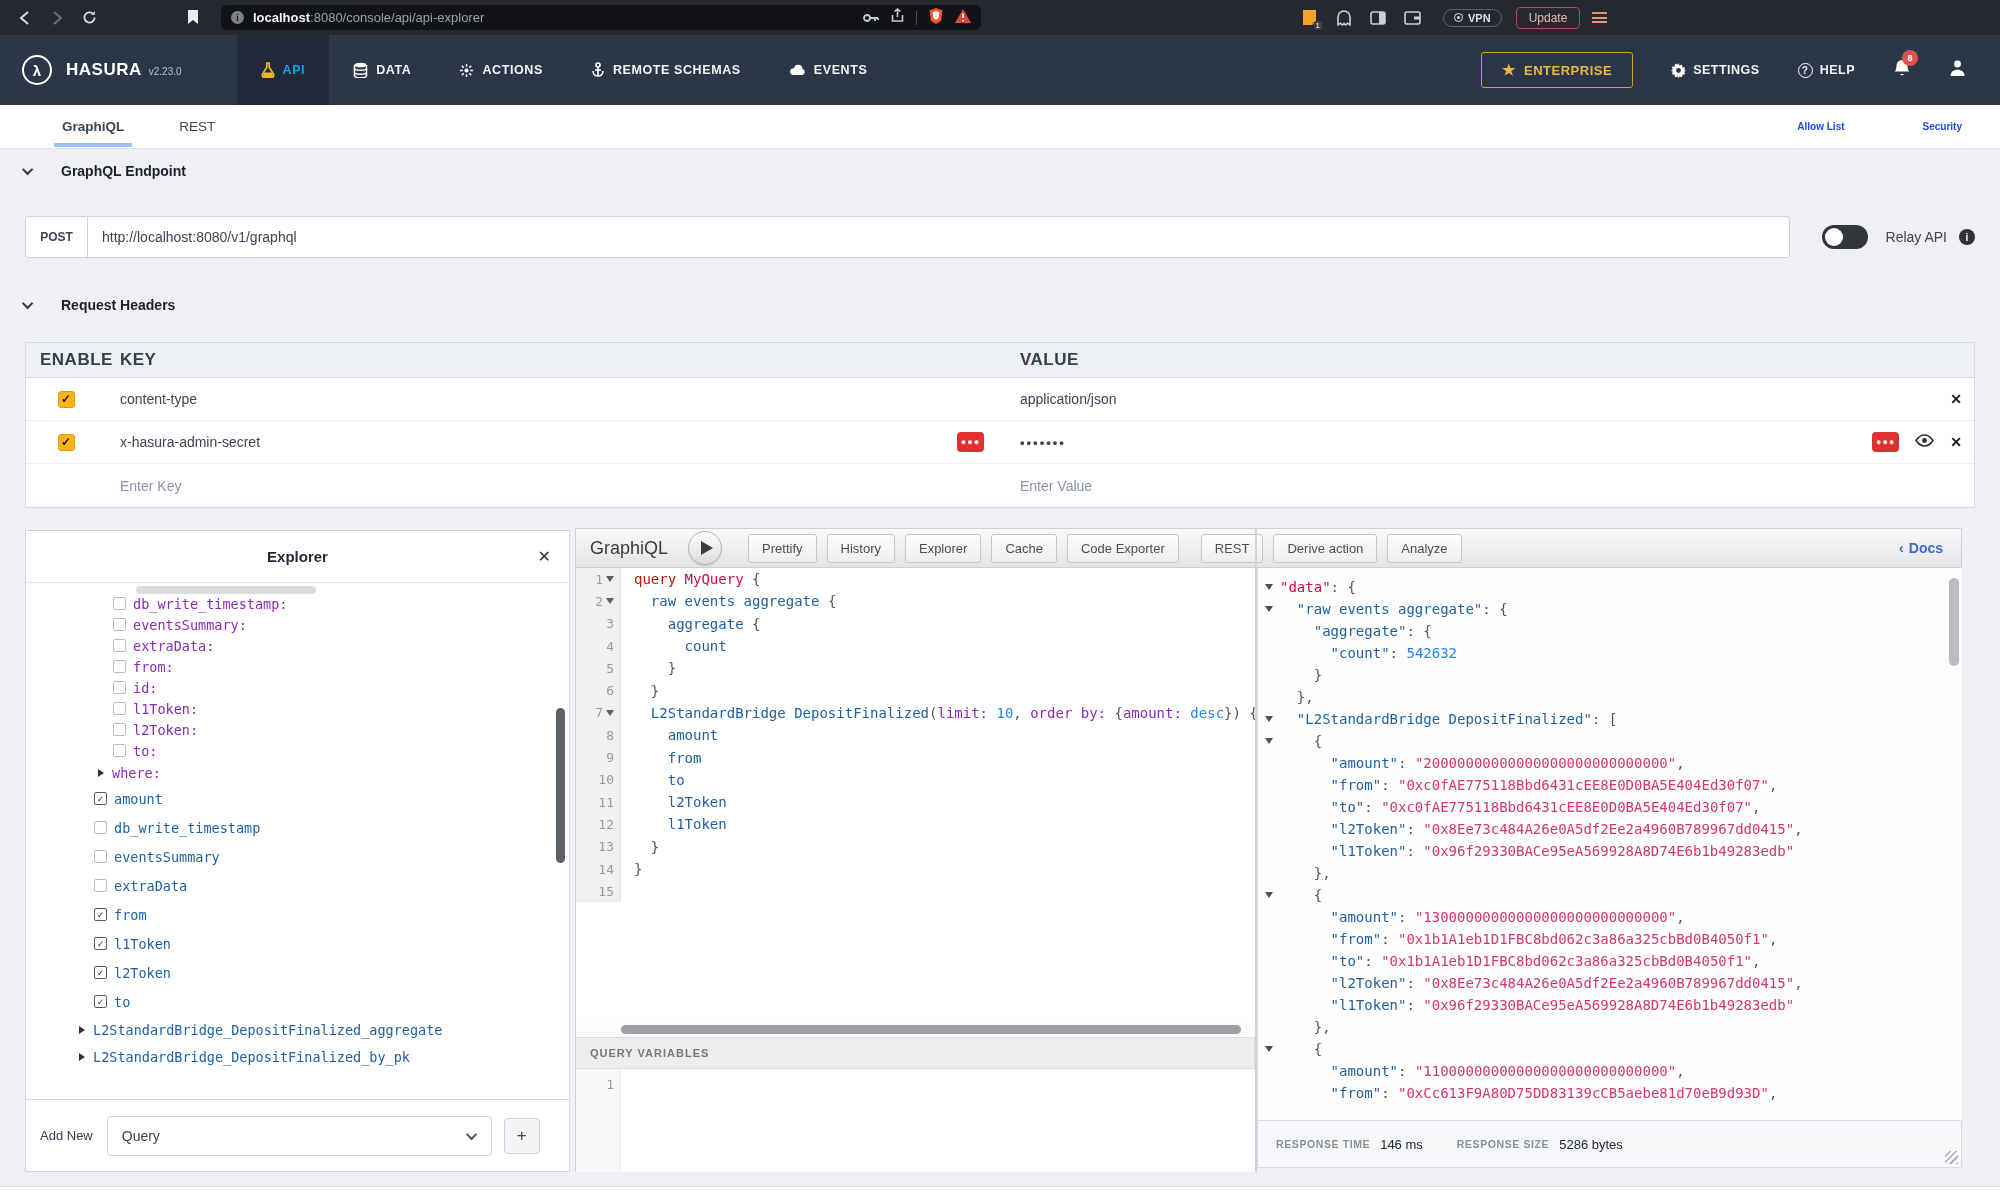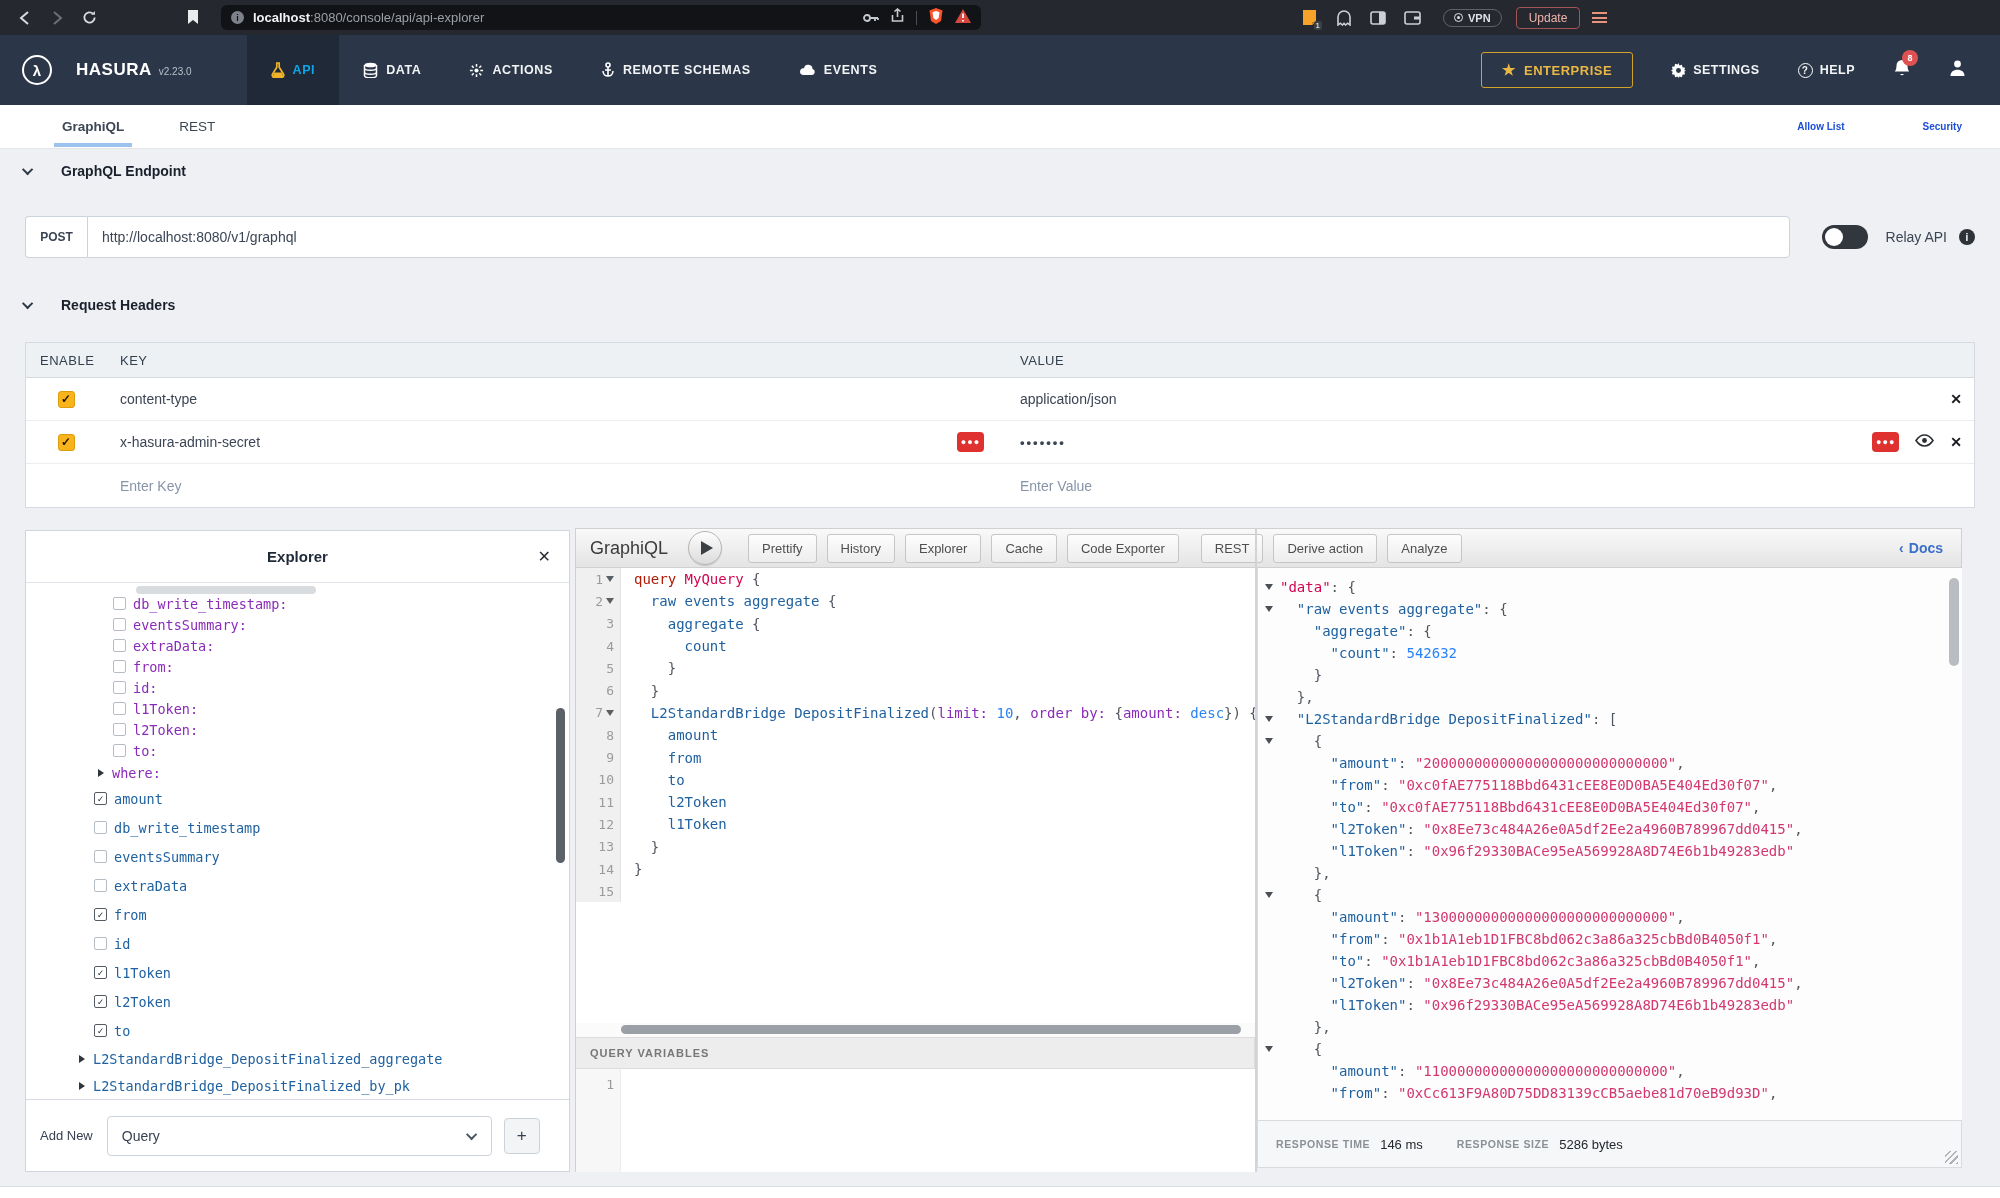--- a/index.html
+++ b/index.html
@@ -22,21 +22,21 @@
   .vpn-dot { width:9px; height:9px; border:1.5px solid #dfe2e6; border-radius:50%; position:relative; }
   .vpn-dot::after{ content:""; position:absolute; left:2px; top:2px; width:3px; height:3px; border-radius:50%; background:#dfe2e6; }
   .update-btn { border:1px solid #a35354; color:#f0b3ab; font-size:12px; border-radius:4px; padding:3px 12px; margin-left:14px; }
   .burger { width:15px; margin-left:12px; margin-right:16px; }
   .burger i { display:block; height:2px; background:#e8927c; margin:2.5px 0; }
 
   
   #hasura-nav { left:0; top:35px; width:2000px; height:70px; background:#2b3748; display:flex; align-items:stretch; color:#fff; }
   .brand-wrap { display:flex; align-items:center; margin-left:22px; }
   .hasura-logo { width:30px; height:30px; border:2.5px solid #fff; border-radius:50%; display:flex; align-items:center; justify-content:center; color:#fff; font-size:15px; font-weight:bold; }
-  .brand-name { font-size:17px; font-weight:bold; letter-spacing:.5px; margin-left:24px; }
+  .brand-name { font-size:17px; font-weight:bold; letter-spacing:.5px; margin-left:14px; }
   .brand-ver { font-size:10px; color:#b8c0cb; margin-left:7px; margin-top:2px; }
   #nav-tabs { display:flex; align-items:stretch; margin-left:55px; }
   .nav-item { display:flex; align-items:center; gap:8px; padding:0 24px; font-size:12.5px; font-weight:bold; letter-spacing:.6px; color:#f2f4f6; cursor:pointer; }
   .nav-item.active { background:#1f2937; color:#0ea5e9; }
   .nav-item svg { display:block; }
   .nav-right { margin-left:auto; display:flex; align-items:center; gap:38px; margin-right:34px; }
   .enterprise-btn { display:flex; align-items:center; gap:8px; border:1px solid #d2a32a; border-radius:3px; padding:8px 20px; color:#e9b744; font-size:13px; font-weight:bold; letter-spacing:.5px; }
   .star { color:#e9b744; font-size:15px; }
   .nav-link { display:flex; align-items:center; gap:7px; font-size:12.5px; font-weight:bold; letter-spacing:.5px; color:#f2f4f6; }
   .qcircle { width:15px; height:15px; border:1.6px solid #fff; border-radius:50%; display:flex; align-items:center; justify-content:center; font-size:10px; font-weight:bold; }
@@ -61,21 +61,21 @@
   .post-box { width:62px; height:42px; background:#fff; border:1px solid #cdd3da; border-right:none; border-radius:4px 0 0 4px; display:flex; align-items:center; justify-content:center; font-size:12px; font-weight:bold; color:#3b4554; }
   .url-input { width:1703px; height:42px; background:#fff; border:1px solid #cdd3da; border-radius:0 4px 4px 0; font-size:14px; color:#3b4554; padding-left:14px; display:flex; align-items:center; }
   .toggle { width:46px; height:24px; background:#32373d; border-radius:12px; margin-left:32px; position:relative; cursor:pointer; }
   .toggle .knob { position:absolute; left:3px; top:3px; width:18px; height:18px; background:#fff; border-radius:50%; }
   .relay-label { font-size:14px; color:#3b4554; margin-left:18px; }
   .i-dot { width:16px; height:16px; background:#2d3339; color:#fff; border-radius:50%; font-size:10px; font-weight:bold; display:flex; align-items:center; justify-content:center; margin-left:12px; }
 
   
   #headers-table { left:25px; top:342px; width:1950px; background:#fff; border:1px solid #d5dae0; }
   .ht-head { display:grid; grid-template-columns:80px 900px 970px; background:#eef1f4; border-bottom:1px solid #d5dae0; height:35px; align-items:center; }
-  .ht-head span { font-size:13px; font-weight:normal; color:#32404f; letter-spacing:.5px; padding-left:14px; }
+  .ht-head span { font-size:17px; font-weight:bold; color:#32404f; letter-spacing:.5px; padding-left:14px; }
   .ht-row { display:grid; grid-template-columns:80px 900px 970px; height:43px; align-items:center; border-bottom:1px solid #eceef1; }
   .ht-row:last-child { border-bottom:none; }
   .cell-enable { display:flex; justify-content:center; }
   .ycb { width:17px; height:17px; background:#f9b31b; border:1px solid #dd9c0d; border-radius:3px; color:#201500; font-size:12px; font-weight:bold; display:flex; align-items:center; justify-content:center; cursor:pointer; }
   .cell-key, .cell-value { font-size:14px; color:#3b4554; padding-left:14px; display:flex; align-items:center; position:relative; }
   .placeholder { color:#8795a8; }
   .red-ic { width:27px; height:20px; background:#e03131; border-radius:4px; color:#fff; display:flex; align-items:center; justify-content:center; font-size:9px; letter-spacing:1px; cursor:pointer; }
   .key-red { position:absolute; right:22px; }
   .val-icons { position:absolute; right:14px; display:flex; align-items:center; gap:16px; }
   .xmark { font-size:14px; color:#16191d; font-weight:bold; cursor:pointer; }
@@ -443,24 +443,20 @@
       </div>
       <div class="tree-row row-field">
         <span class="cb"></span>
         <span class="lab">extraData</span>
       </div>
       <div class="tree-row row-field">
         <span class="cb checked">✓</span>
         <span class="lab">from</span>
       </div>
       <div class="tree-row row-field">
-        <span class="cb"></span>
-        <span class="lab">id</span>
-      </div>
-      <div class="tree-row row-field">
         <span class="cb checked">✓</span>
         <span class="lab">l1Token</span>
       </div>
       <div class="tree-row row-field">
         <span class="cb checked">✓</span>
         <span class="lab">l2Token</span>
       </div>
       <div class="tree-row row-field">
         <span class="cb checked">✓</span>
         <span class="lab">to</span>

